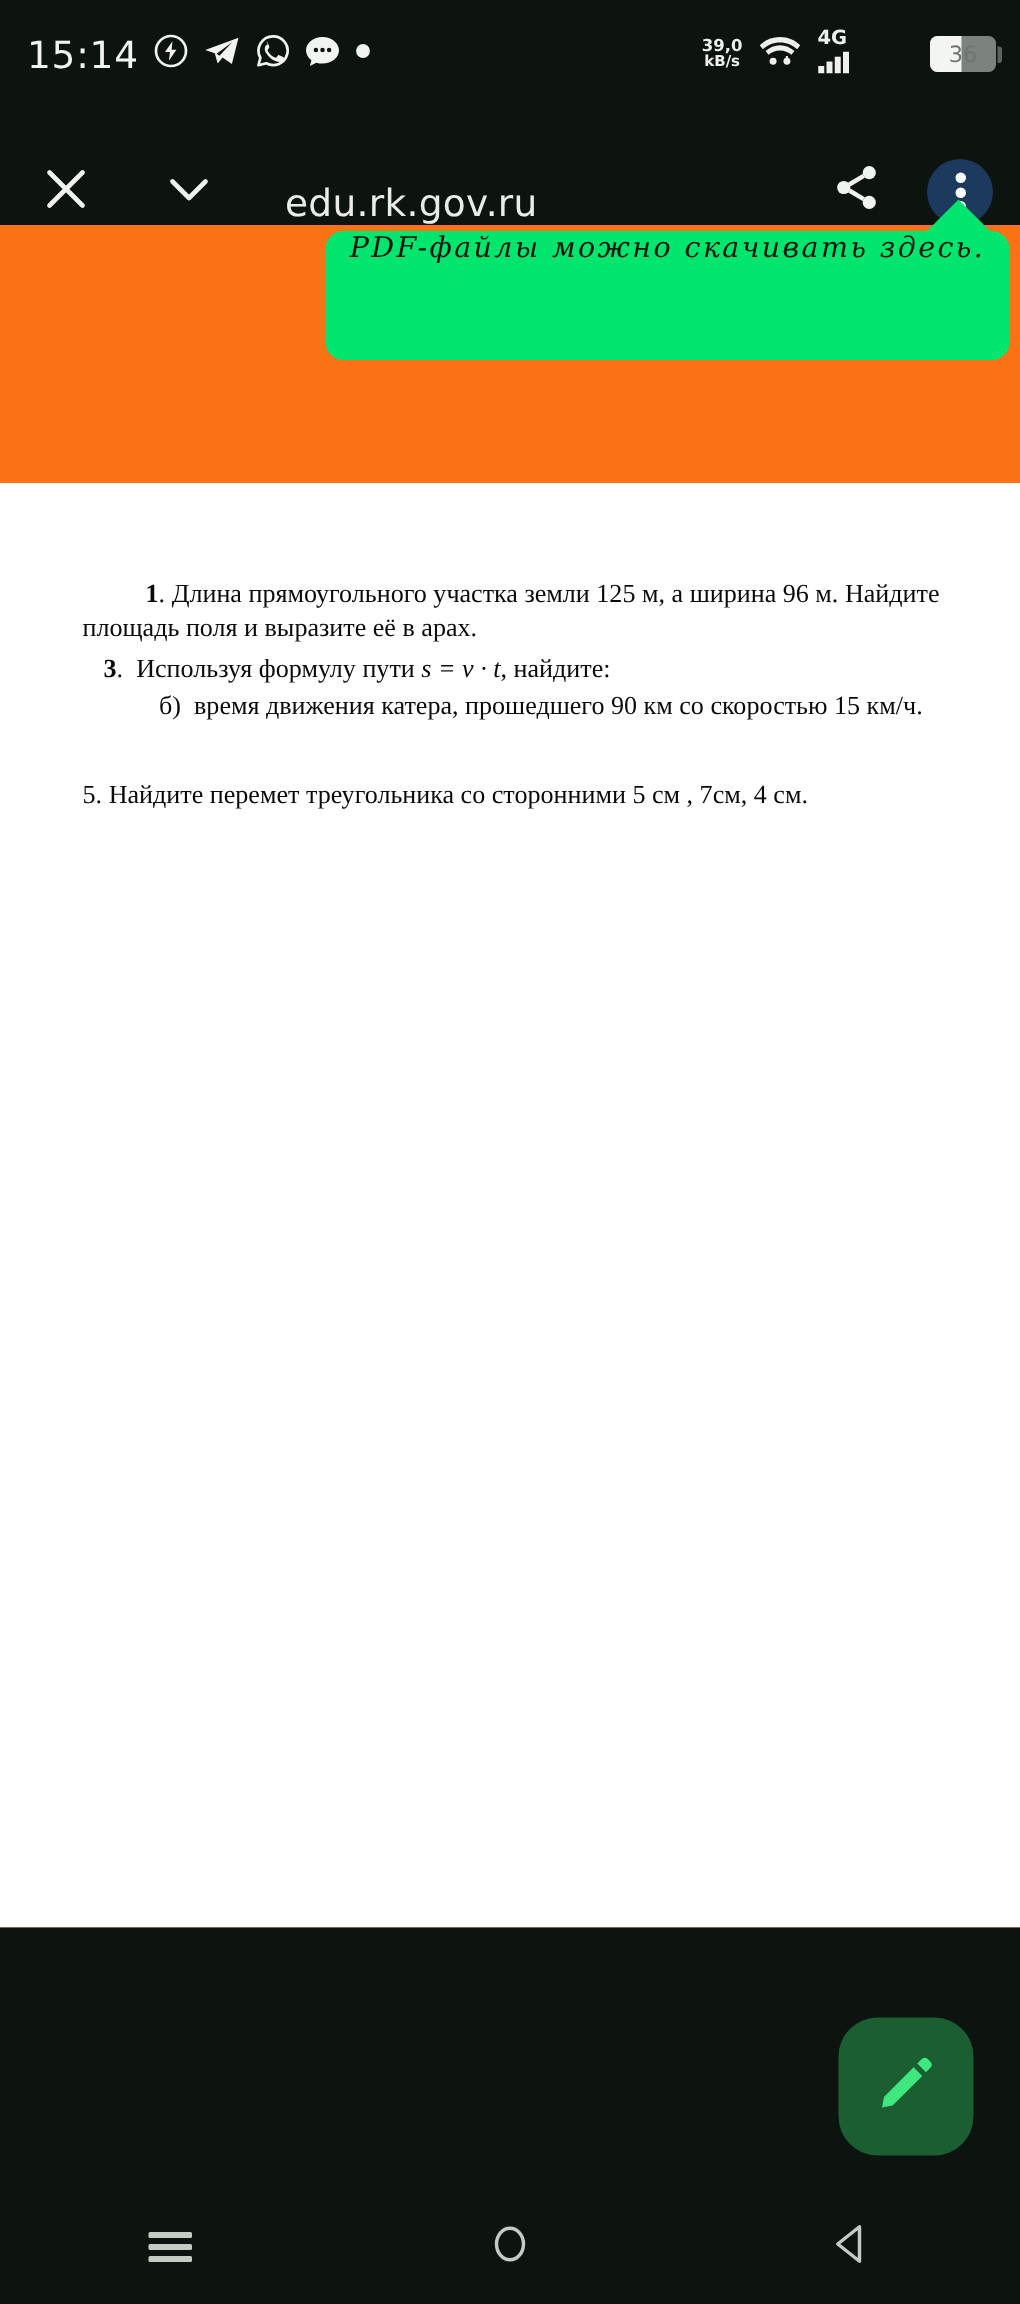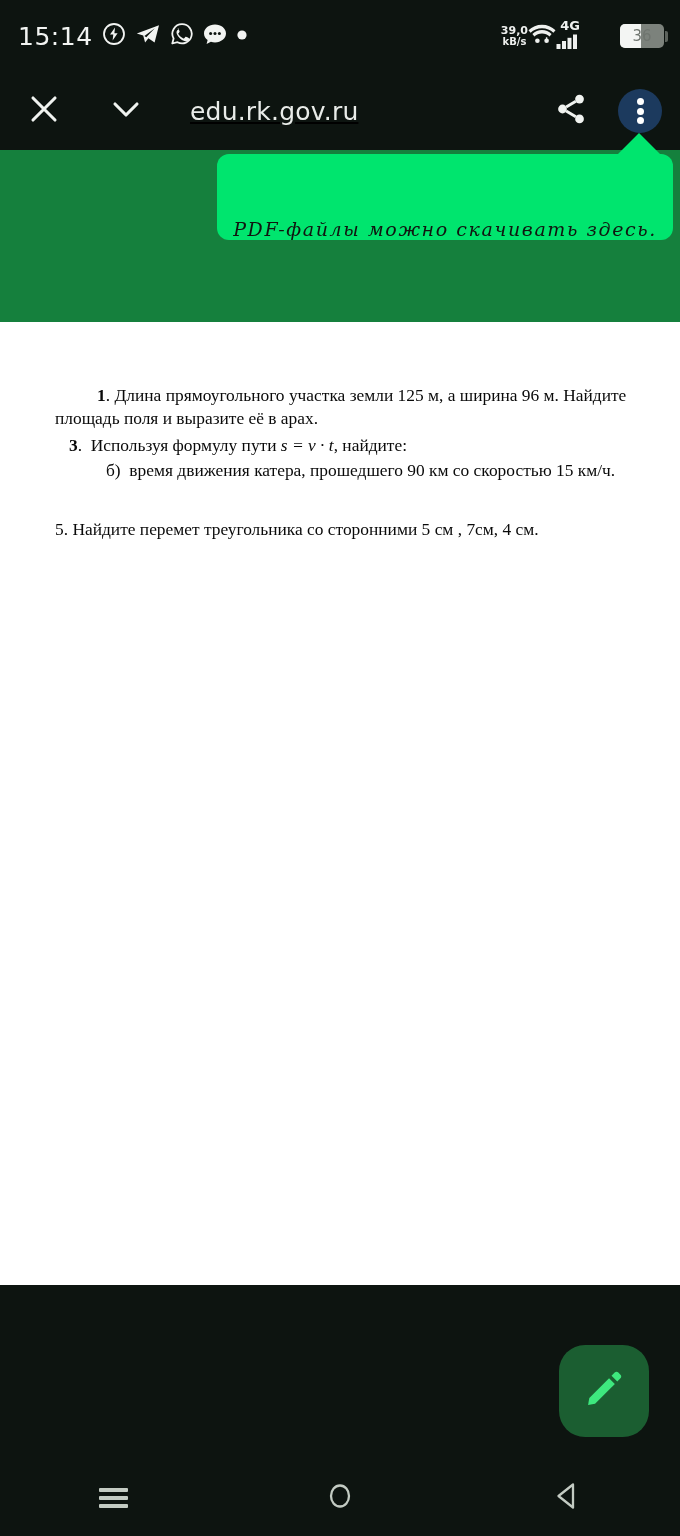--- a/index.html
+++ b/index.html
@@ -9,21 +9,21 @@
     height: 1536px;
     background: #0d1410;
     font-family: "Liberation Sans", sans-serif;
     overflow: hidden;
   }
 
   #screen {
     position: relative;
     width: 680px;
     height: 1536px;
-    background: #15803d;
+    background: #f97316;
   }
 
   
   #status-bar {
     position: absolute;
     top: 0; left: 0;
     width: 680px;
     height: 72px;
     background: #0d1410;
   }
@@ -47,41 +47,42 @@
 
   .sicon { display: block; }
 
   #status-right {
     position: absolute;
     right: 12px;
     top: 0;
     height: 72px;
     display: flex;
     align-items: center;
+    gap: 11px;
   }
 
   #netspeed {
     color: #eef0ee;
     font-size: 11px;
     line-height: 11px;
     font-weight: bold;
     text-align: center;
     font-family: "DejaVu Sans", sans-serif;
   }
   #netspeed .u { font-size: 10px; }
 
   #net-gen {
     color: #eef0ee;
     font-size: 13px;
     font-weight: bold;
     line-height: 13px;
     font-family: "DejaVu Sans", sans-serif;
   }
 
-  .sig-wrap { display: flex; flex-direction: column; align-items: flex-end; gap: 2px; }
+  .sig-wrap { display: flex; flex-direction: column; align-items: flex-start; gap: 2px; }
 
   #battery {
     position: relative;
     width: 44px;
     height: 24px;
     border-radius: 5px;
     background: #7c827c;
     overflow: hidden;
     display: flex;
     align-items: center;
@@ -108,22 +109,21 @@
   }
 
   
   #browser-bar {
     position: absolute;
     top: 72px; left: 0;
     width: 680px;
     height: 78px;
     background: #0d1410;
     display: flex;
-    align-items: center;
-    text-decoration: underline;
+    align-items: flex-end;
   }
 
   #btn-close { margin-left: 22px; width: 44px; height: 44px;
       display:flex; align-items:center; justify-content:center; cursor: pointer; }
   #btn-collapse { margin-left: 38px; width: 44px; height: 44px;
       display:flex; align-items:center; justify-content:center; cursor: pointer; }
 
   #url-text {
     margin-left: 42px;
     color: #e9ece9;
@@ -156,21 +156,21 @@
   
   #tooltip {
     position: absolute;
     left: 217px;
     top: 154px;
     width: 456px;
     height: 86px;
     background: #00e56e;
     border-radius: 12px;
     display: flex;
-    align-items: flex-end;
+    align-items: flex-start;
     justify-content: center;
   }
   #tooltip-arrow {
     position: absolute;
     left: 616px;
     top: 133px;
     width: 0; height: 0;
     border-left: 23px solid transparent;
     border-right: 23px solid transparent;
     border-bottom: 23px solid #00e56e;

